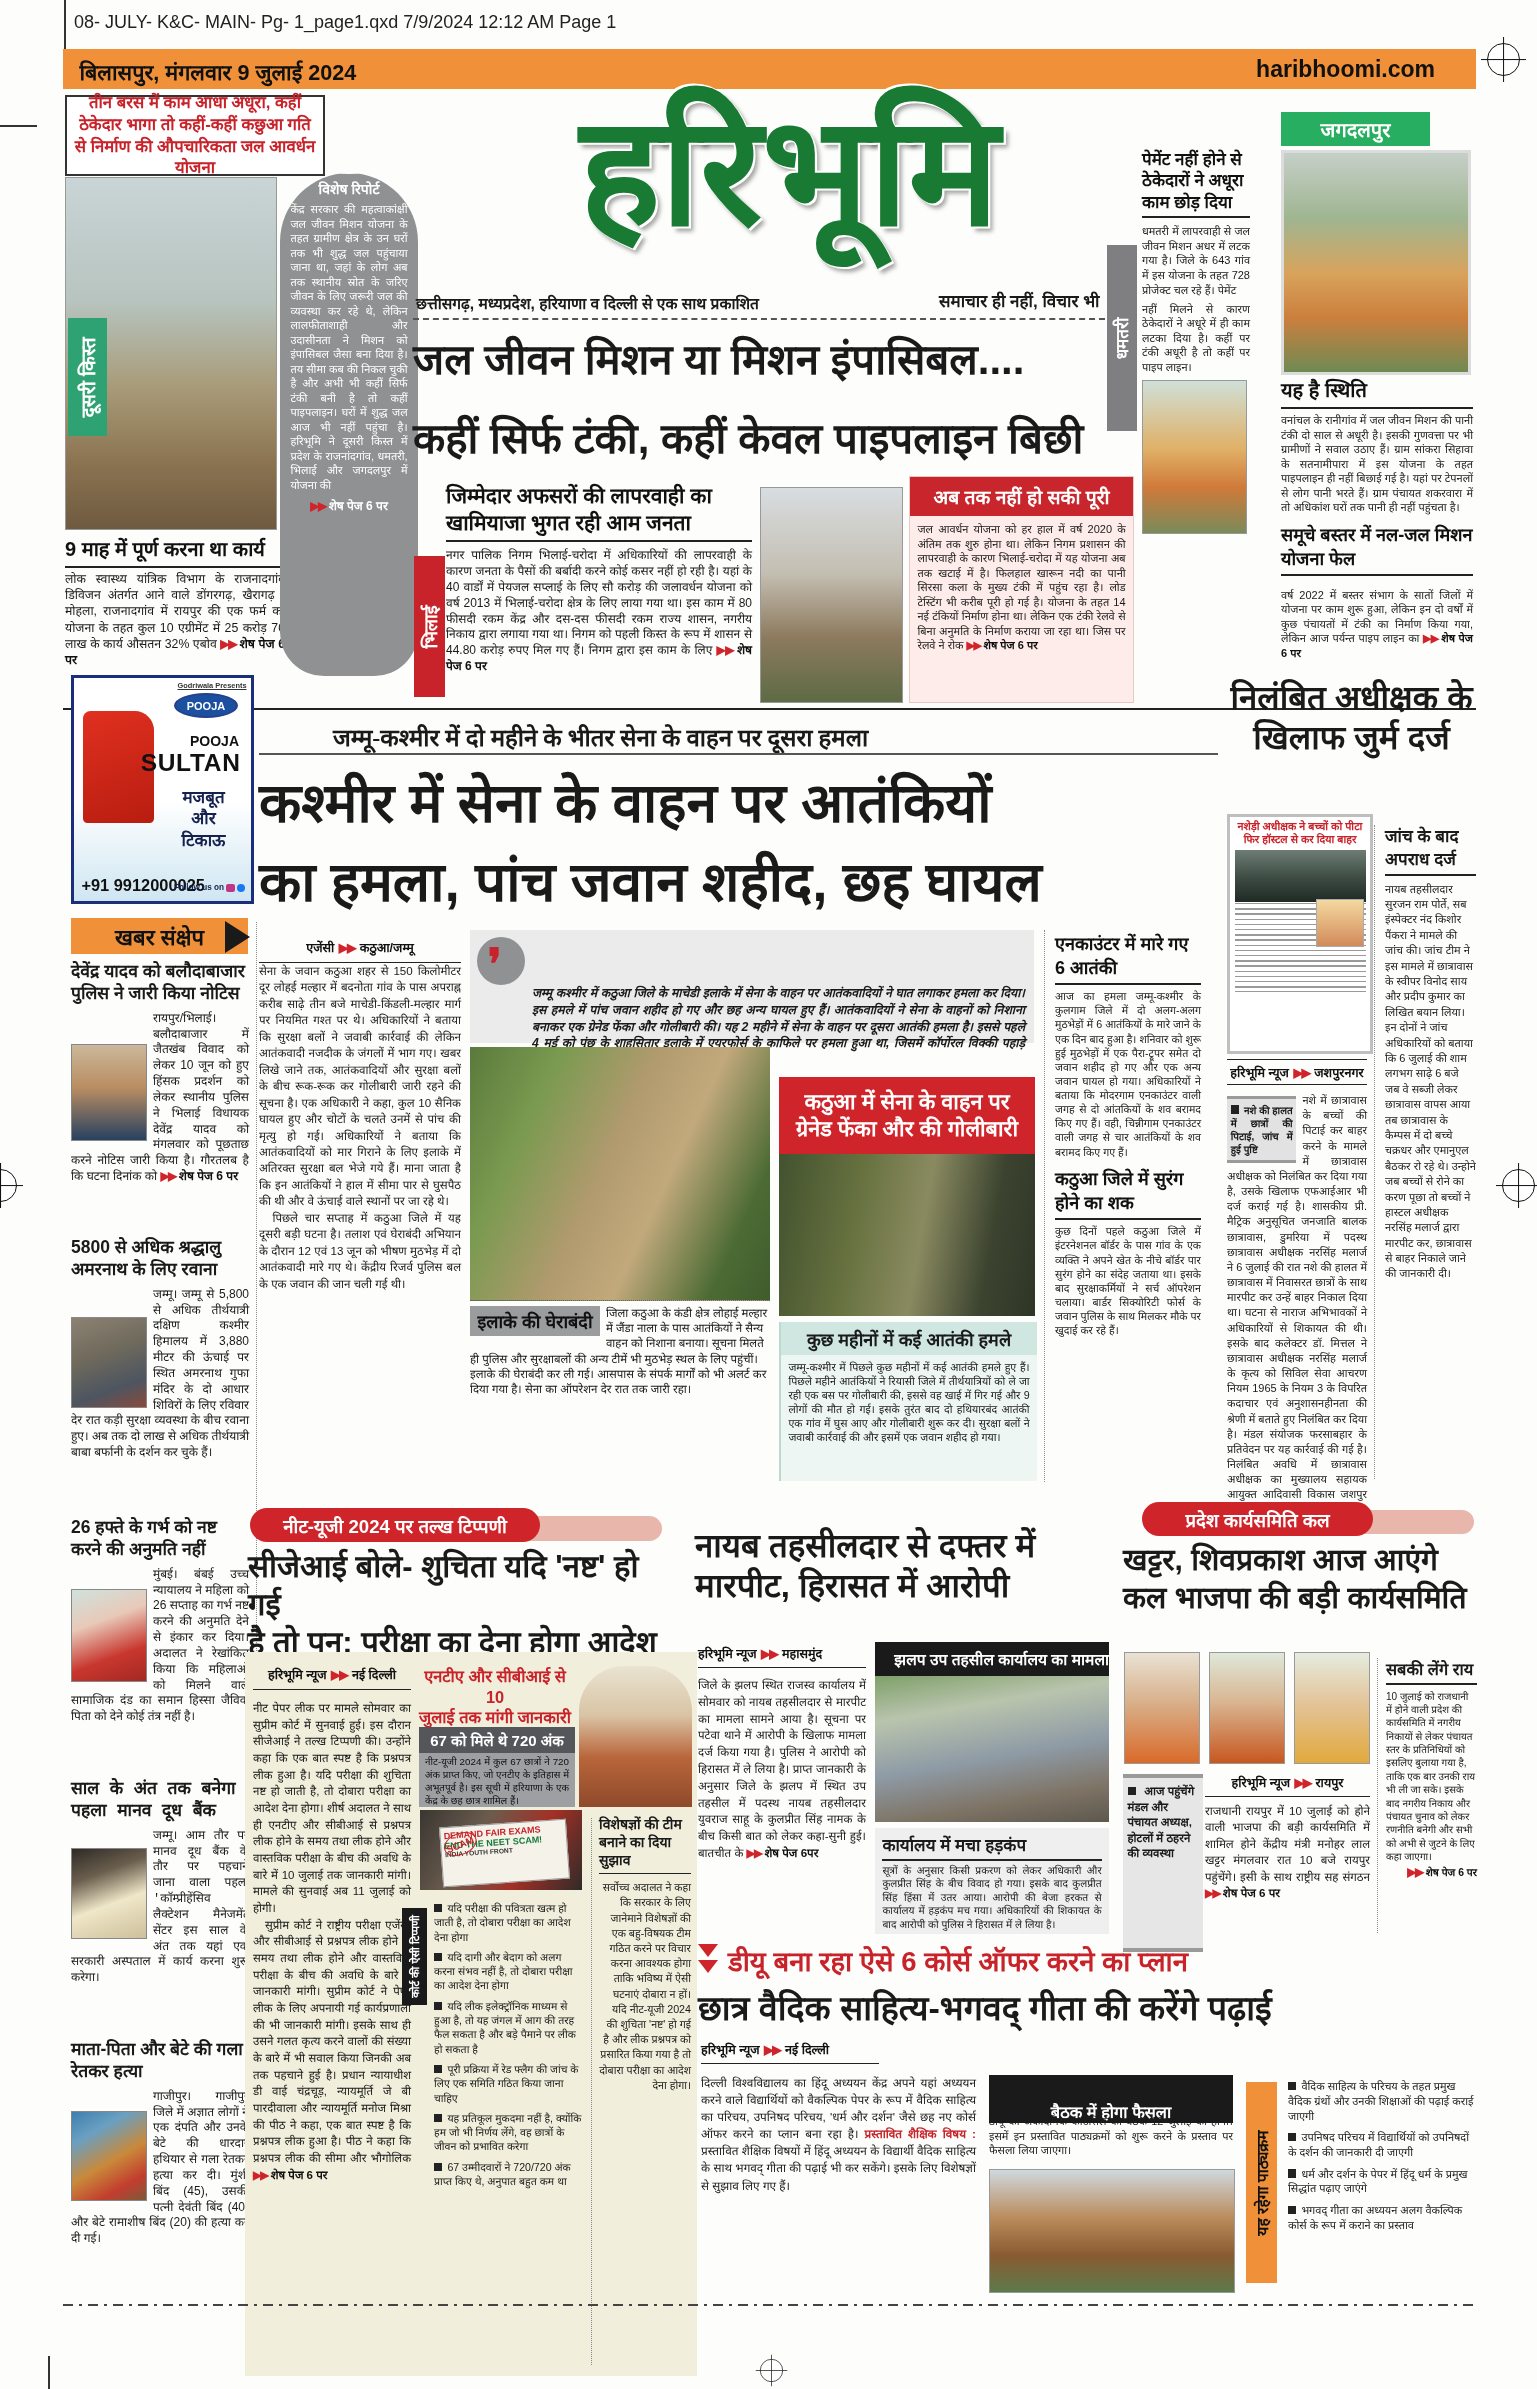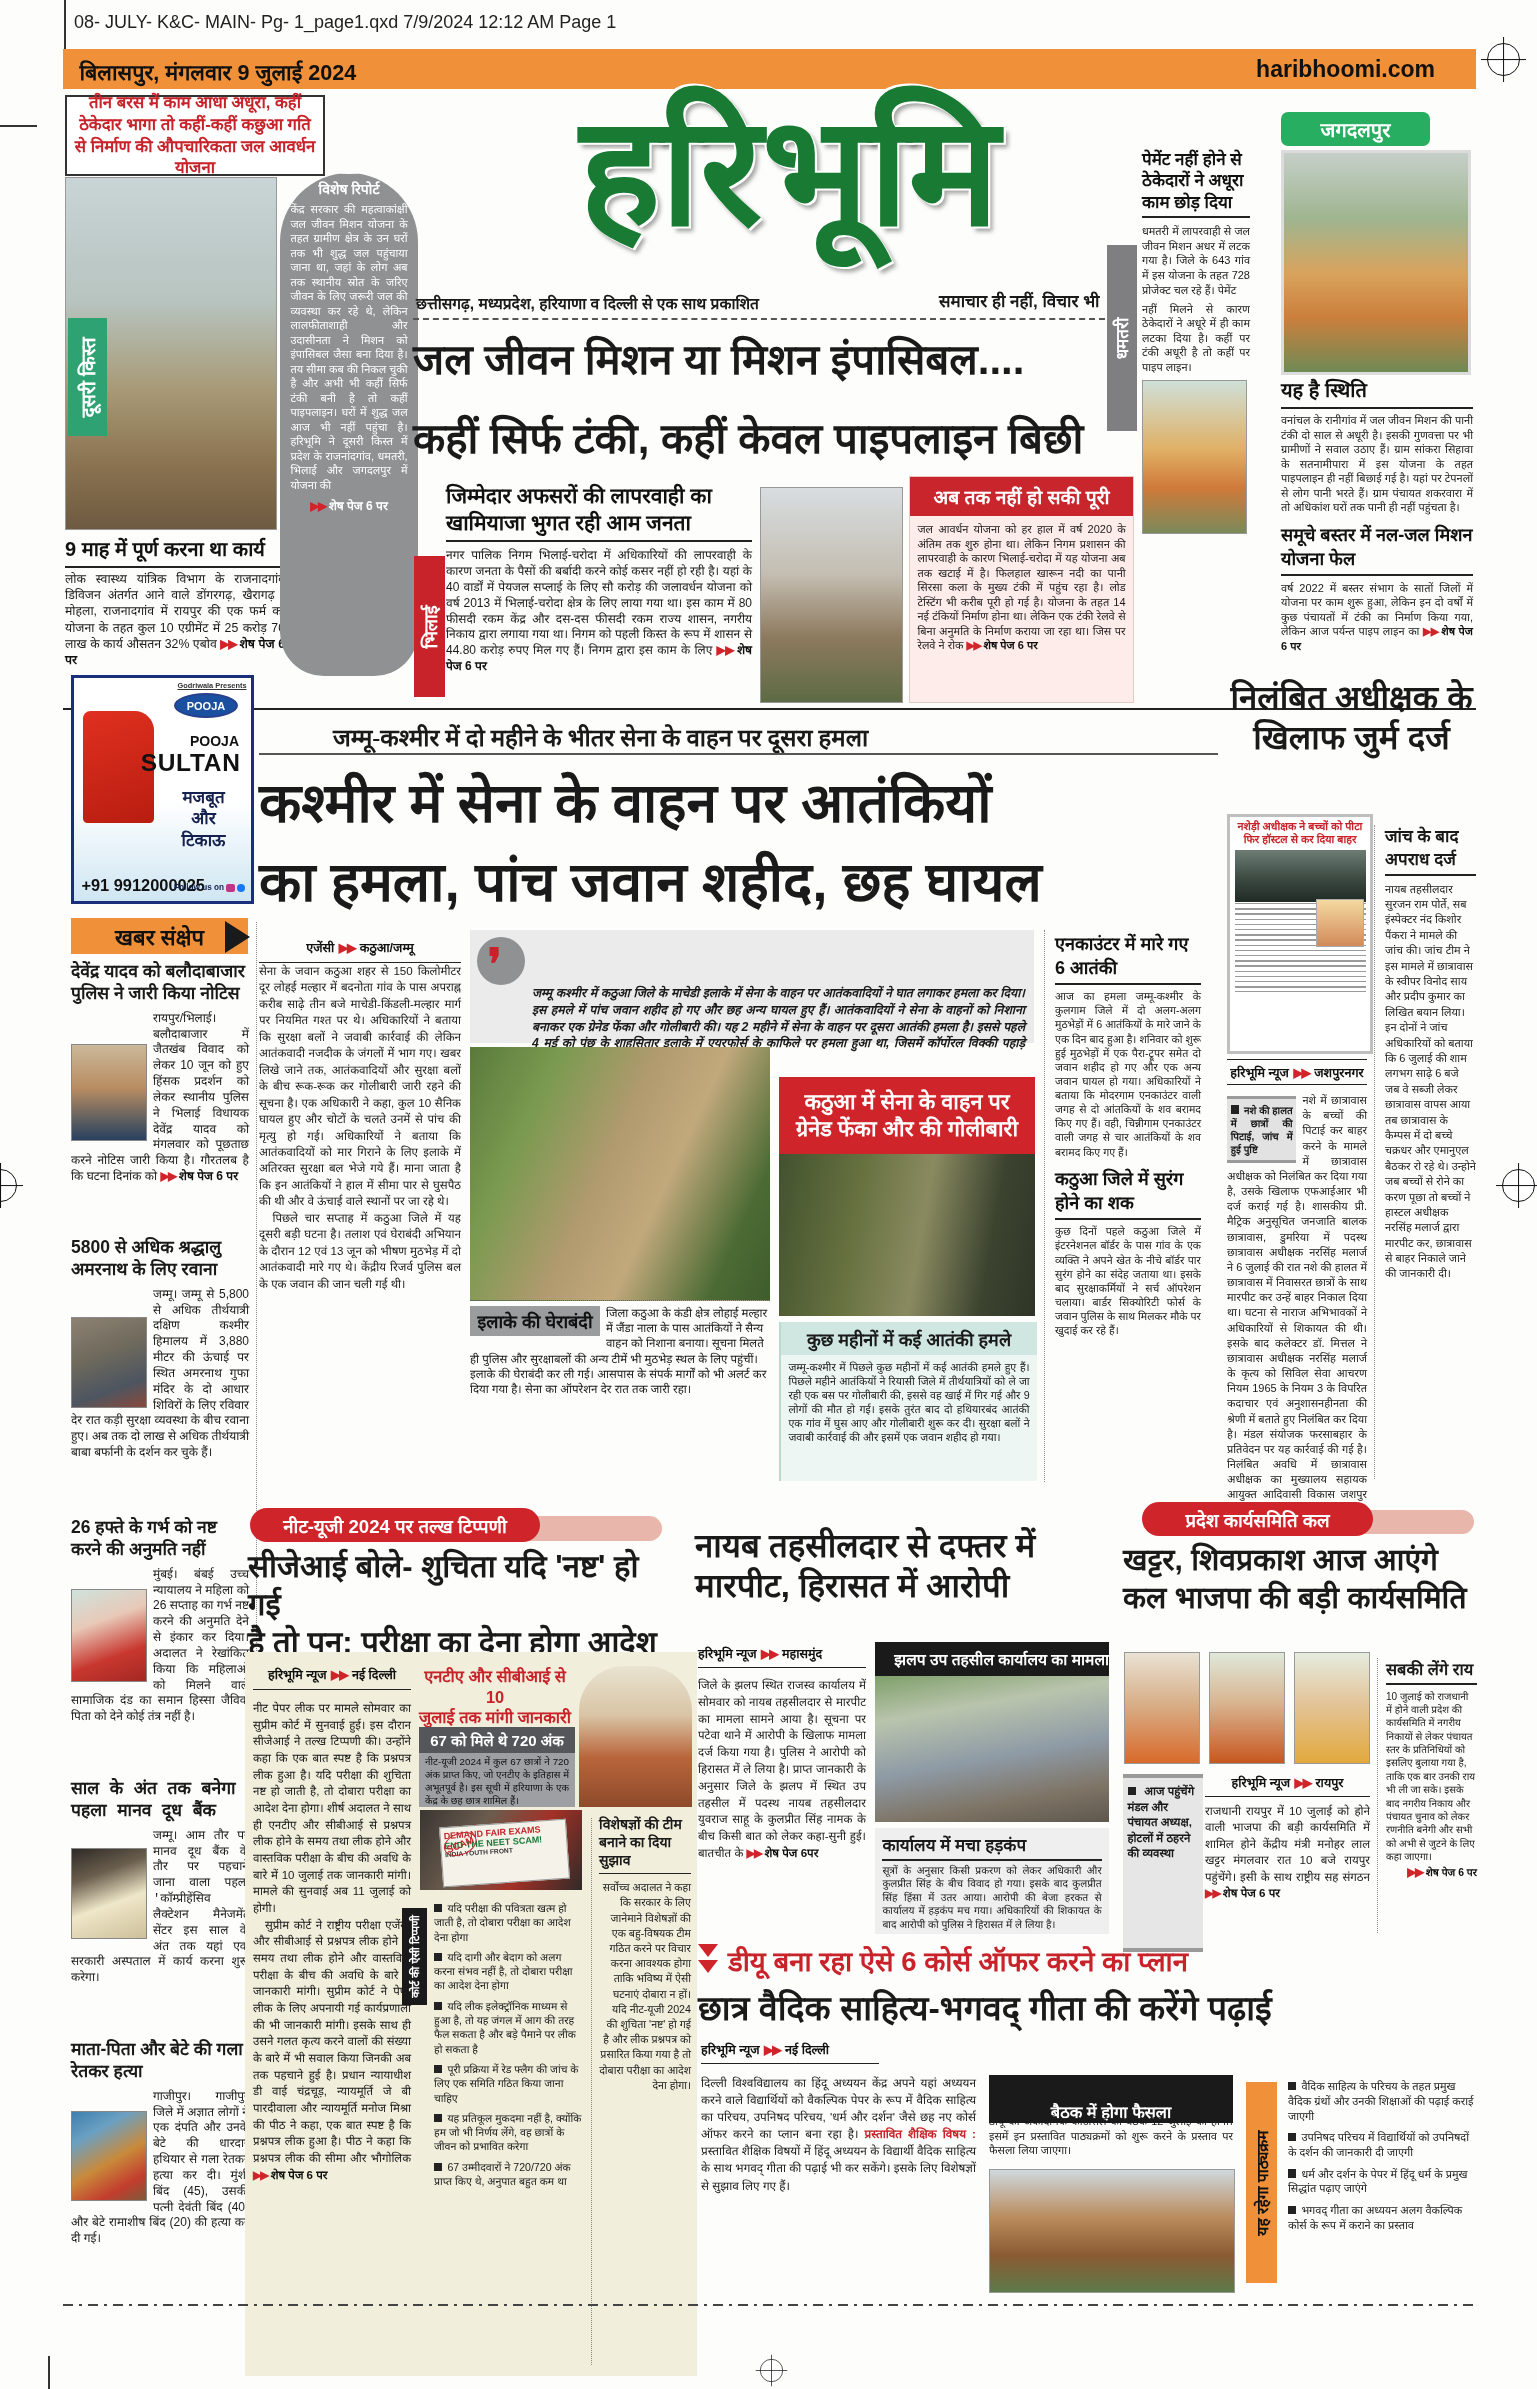--- a/index.html
+++ b/index.html
@@ -71,29 +71,29 @@
 <div class="abs" style="left:1142px;top:149px;width:108px;height:554px;">
   <div class="uhead" style="font-size:17px;line-height:1.25;">पेमेंट नहीं होने से ठेकेदारों ने अधूरा काम छोड़ दिया</div>
   <div class="jtxt" style="font-size:11px;margin-top:6px;">धमतरी में लापरवाही से जल जीवन मिशन अधर में लटक गया है। जिले के 643 गांव में इस योजना के तहत 728 प्रोजेक्ट चल रहे हैं। पेमेंट</div>
   <div class="jtxt" style="font-size:11px;margin-top:4.5px;">नहीं मिलने से कारण ठेकेदारों ने अधूरे में ही काम लटका दिया है। कहीं पर टंकी अधूरी है तो कहीं पर पाइप लाइन।</div>
   <div class="photo" style="width:103px;height:152px;margin-top:6px;background:linear-gradient(180deg,#cfe0d8 0%,#e0b066 45%,#d07a3a 70%,#7a8a5a 100%);border:0.7px solid #999;"></div>
 </div>
 <div class="abs vlabel" style="left:1107px;top:245px;width:30px;height:186px;background:#7f7f82;color:#fff;">
   <span style="font-size:17px;">धमतरी</span>
 </div>
 
-<div class="abs" style="left:1281px;top:112px;width:149px;height:34px;background:#27ae60;display:flex;align-items:center;justify-content:center;border-radius:7px;">
+<div class="abs" style="left:1281px;top:112px;width:149px;height:34px;background:#27ae60;display:flex;align-items:center;justify-content:center;">
   <span class="b" style="color:#fff;font-size:20px;">जगदलपुर</span>
 </div>
 <div class="abs photo" style="left:1281px;top:150px;width:184px;height:219px;background:linear-gradient(180deg,#c5cfc8 0%,#9fb590 30%,#d8a35c 55%,#cc7f3d 75%,#6f8a54 100%);border:3px solid #dcdcdc;"></div>
 <div class="abs" style="left:1281px;top:376px;width:192px;height:327px;">
   <div class="uhead" style="font-size:20px;">यह है स्थिति</div>
   <div class="jtxt" style="font-size:11px;margin-top:4.5px;">वनांचल के रानीगांव में जल जीवन मिशन की पानी टंकी दो साल से अधूरी है। इसकी गुणवत्ता पर भी ग्रामीणों ने सवाल उठाए हैं। ग्राम सांकरा सिहावा के सतनामीपारा में इस योजना के तहत पाइपलाइन ही नहीं बिछाई गई है। यहां पर टेपनलों से लोग पानी भरते हैं। ग्राम पंचायत शकरवारा में तो अधिकांश घरों तक पानी ही नहीं पहुंचता है।</div>
   <div class="uhead" style="font-size:18px;margin-top:7.4px;">समूचे बस्तर में नल-जल मिशन योजना फेल</div>
-  <div class="jtxt" style="font-size:11px;margin-top:5px;">
+  <div class="jtxt" style="font-size:11px;margin-top:12px;">
     <span>वर्ष 2022 में बस्तर संभाग के सातों जिलों में योजना पर काम शुरू हुआ, लेकिन इन दो वर्षों में कुछ पंचायतों में टंकी का निर्माण किया गया, लेकिन आज पर्यन्त पाइप लाइन का</span>
     <span class="more-ic">▶▶</span><span class="more-tx">शेष पेज 6 पर</span>
   </div>
 </div>
 
 <div class="abs" style="left:413px;top:318px;width:692px;border-top:2.2px dashed #555;"></div>
 <div class="abs b" style="left:413px;top:329px;width:706px;font-size:42px;white-space:nowrap;font-weight:900;">जल जीवन मिशन या मिशन इंपासिबल....</div>
 <div class="abs b" style="left:413px;top:408px;width:706px;font-size:42px;white-space:nowrap;font-weight:900;">कहीं सिर्फ टंकी, कहीं केवल पाइपलाइन बिछी</div>
 
 <div class="abs" style="left:446px;top:482px;width:306px;height:219px;">

